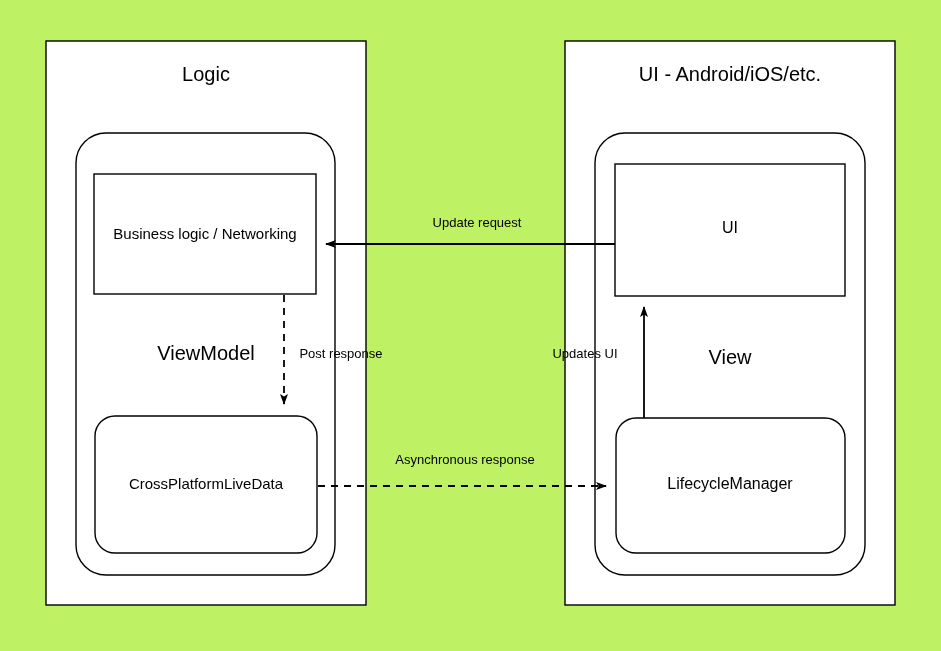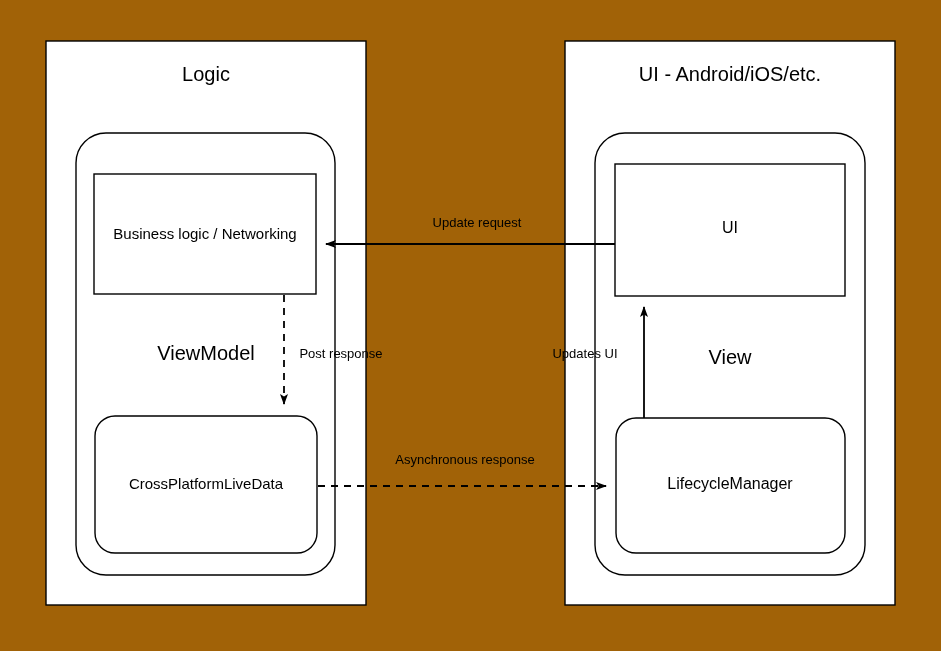--- a/index.html
+++ b/index.html
@@ -9,21 +9,21 @@
     background: #ffffff;
   }
   body {
     font-family: "Liberation Sans", sans-serif;
     color: #000000;
   }
   #canvas {
     position: relative;
     width: 941px;
     height: 651px;
-    background: #a16207;
+    background: #bef264;
     overflow: hidden;
     text-decoration: underline;
   }
   #diagram-svg {
     position: absolute;
     left: 0;
     top: 0;
     width: 941px;
     height: 651px;
   }

